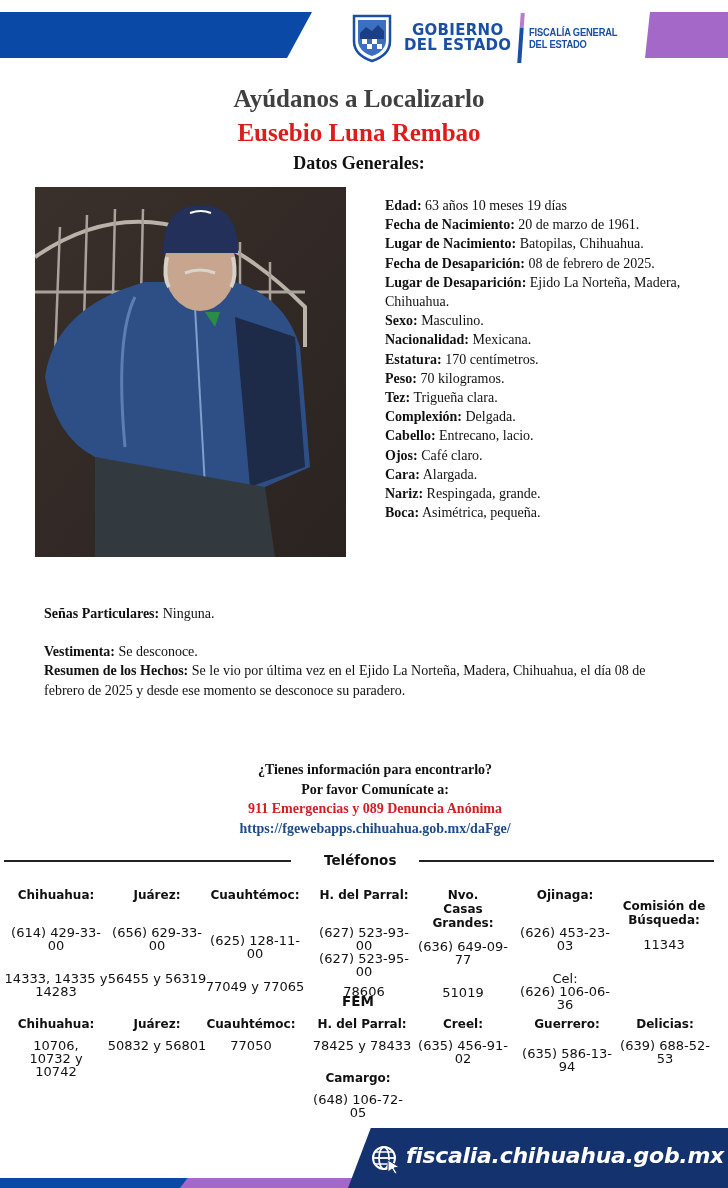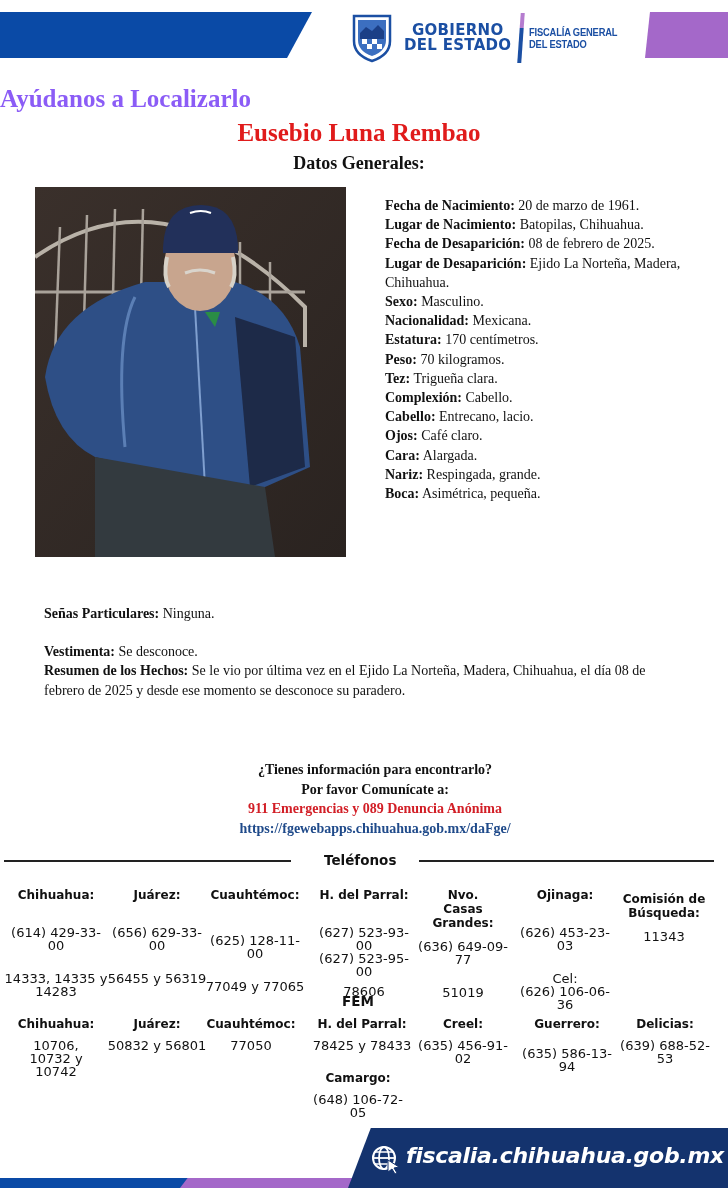--- a/index.html
+++ b/index.html
@@ -29,21 +29,21 @@
       width: 4px; height: 50px; margin: 0 6px 0 8px;
       background: linear-gradient(#b57ccf 0 30%, #1b4fa3 30% 100%);
       transform: skewX(-4deg);
     }
     .fisc-text {
       font-family: "Liberation Sans", sans-serif; font-weight: bold; color: #1b4fa3;
       font-size: 11px; line-height: 12px; transform: scaleX(0.85); transform-origin: left; letter-spacing: -0.2px;
     }
 
     
-    .title1 { position: absolute; top: 85px; left: 0; width: 718px; text-align: left; font-weight: bold; font-size: 25px; color: #8b5cf6; }
+    .title1 { position: absolute; top: 85px; left: 0; width: 718px; text-align: center; font-weight: bold; font-size: 25px; color: #404040; }
     .title2 { position: absolute; top: 119px; left: 0; width: 718px; text-align: center; font-weight: bold; font-size: 25px; color: #e01b1b; }
     .title3 { position: absolute; top: 153px; left: 0; width: 718px; text-align: center; font-weight: bold; font-size: 18px; color: #111; }
 
     
     .photo {
       position: absolute; left: 35px; top: 187px; width: 311px; height: 370px;
       background: #2e2622; overflow: hidden;
     }
 
     
@@ -144,30 +144,31 @@
     <path d="M128 60 Q130 18 166 18 Q200 18 203 58 L203 66 L128 66 Z" fill="#22305a"></path>
     <path d="M155 26 Q166 22 176 26" stroke="#ffffff" stroke-width="2" fill="none"></path>
     <path d="M150 86 Q165 80 180 86" stroke="#d9d4cc" stroke-width="3" fill="none"></path>
     <path d="M132 70 Q128 90 134 100" stroke="#d7d2c8" stroke-width="4" fill="none"></path>
     <path d="M198 70 Q202 90 196 100" stroke="#d7d2c8" stroke-width="4" fill="none"></path>
     <path d="M170 125 L185 125 L180 140 Z" fill="#2a8d45"></path>
   </svg>
 </div>
 
 <div class="details">
+  <div><b>Edad:</b> <span>63 años 10 meses 19 días</span></div>
   <div><b>Fecha de Nacimiento:</b> <span>20 de marzo de 1961.</span></div>
   <div><b>Lugar de Nacimiento:</b> <span>Batopilas, Chihuahua.</span></div>
   <div><b>Fecha de Desaparición:</b> <span>08 de febrero de 2025.</span></div>
   <div style="width:300px"><b>Lugar de Desaparición:</b> <span>Ejido La Norteña, Madera, Chihuahua.</span></div>
   <div><b>Sexo:</b> <span>Masculino.</span></div>
   <div><b>Nacionalidad:</b> <span>Mexicana.</span></div>
   <div><b>Estatura:</b> <span>170 centímetros.</span></div>
   <div><b>Peso:</b> <span>70 kilogramos.</span></div>
   <div><b>Tez:</b> <span>Trigueña clara.</span></div>
-  <div><b>Complexión:</b> <span>Cabello.</span></div>
+  <div><b>Complexión:</b> <span>Delgada.</span></div>
   <div><b>Cabello:</b> <span>Entrecano, lacio.</span></div>
   <div><b>Ojos:</b> <span>Café claro.</span></div>
   <div><b>Cara:</b> <span>Alargada.</span></div>
   <div><b>Nariz:</b> <span>Respingada, grande.</span></div>
   <div><b>Boca:</b> <span>Asimétrica, pequeña.</span></div>
 </div>
 
 <div class="lower" style="top:604px">
   <b>Señas Particulares:</b> <span>Ninguna.</span>
 </div>
@@ -215,21 +216,21 @@
   <div class="col-v" style="margin-top:10px">(636) 649-09-77</div>
   <div class="col-v" style="margin-top:20px">51019</div>
 </div>
 <div class="col" style="left:514px; top:888px; width:102px">
   <div class="col-h">Ojinaga:</div>
   <div class="col-v" style="margin-top:24px">(626) 453-23-03</div>
   <div class="col-v" style="margin-top:20px; white-space:pre-line">Cel:
 (626) 106-06-36</div>
 </div>
 <div class="col" style="left:616px; top:888px; width:96px">
-  <div class="col-h" style="width:84px; margin:4px auto">Comisión de Búsqueda:</div>
+  <div class="col-h" style="width:84px; margin:11px auto">Comisión de Búsqueda:</div>
   <div class="col-v" style="margin-top:10px">11343</div>
 </div>
 
 <div class="sec-title" style="left:342px; top:993px">FEM</div>
 
 <div class="col" style="left:4px; top:1017px; width:104px">
   <div class="col-h">Chihuahua:</div>
   <div class="col-v" style="margin-top:8px; width:90px; margin-left:auto; margin-right:auto">10706, 10732 y 10742</div>
 </div>
 <div class="col" style="left:106px; top:1017px; width:102px">

